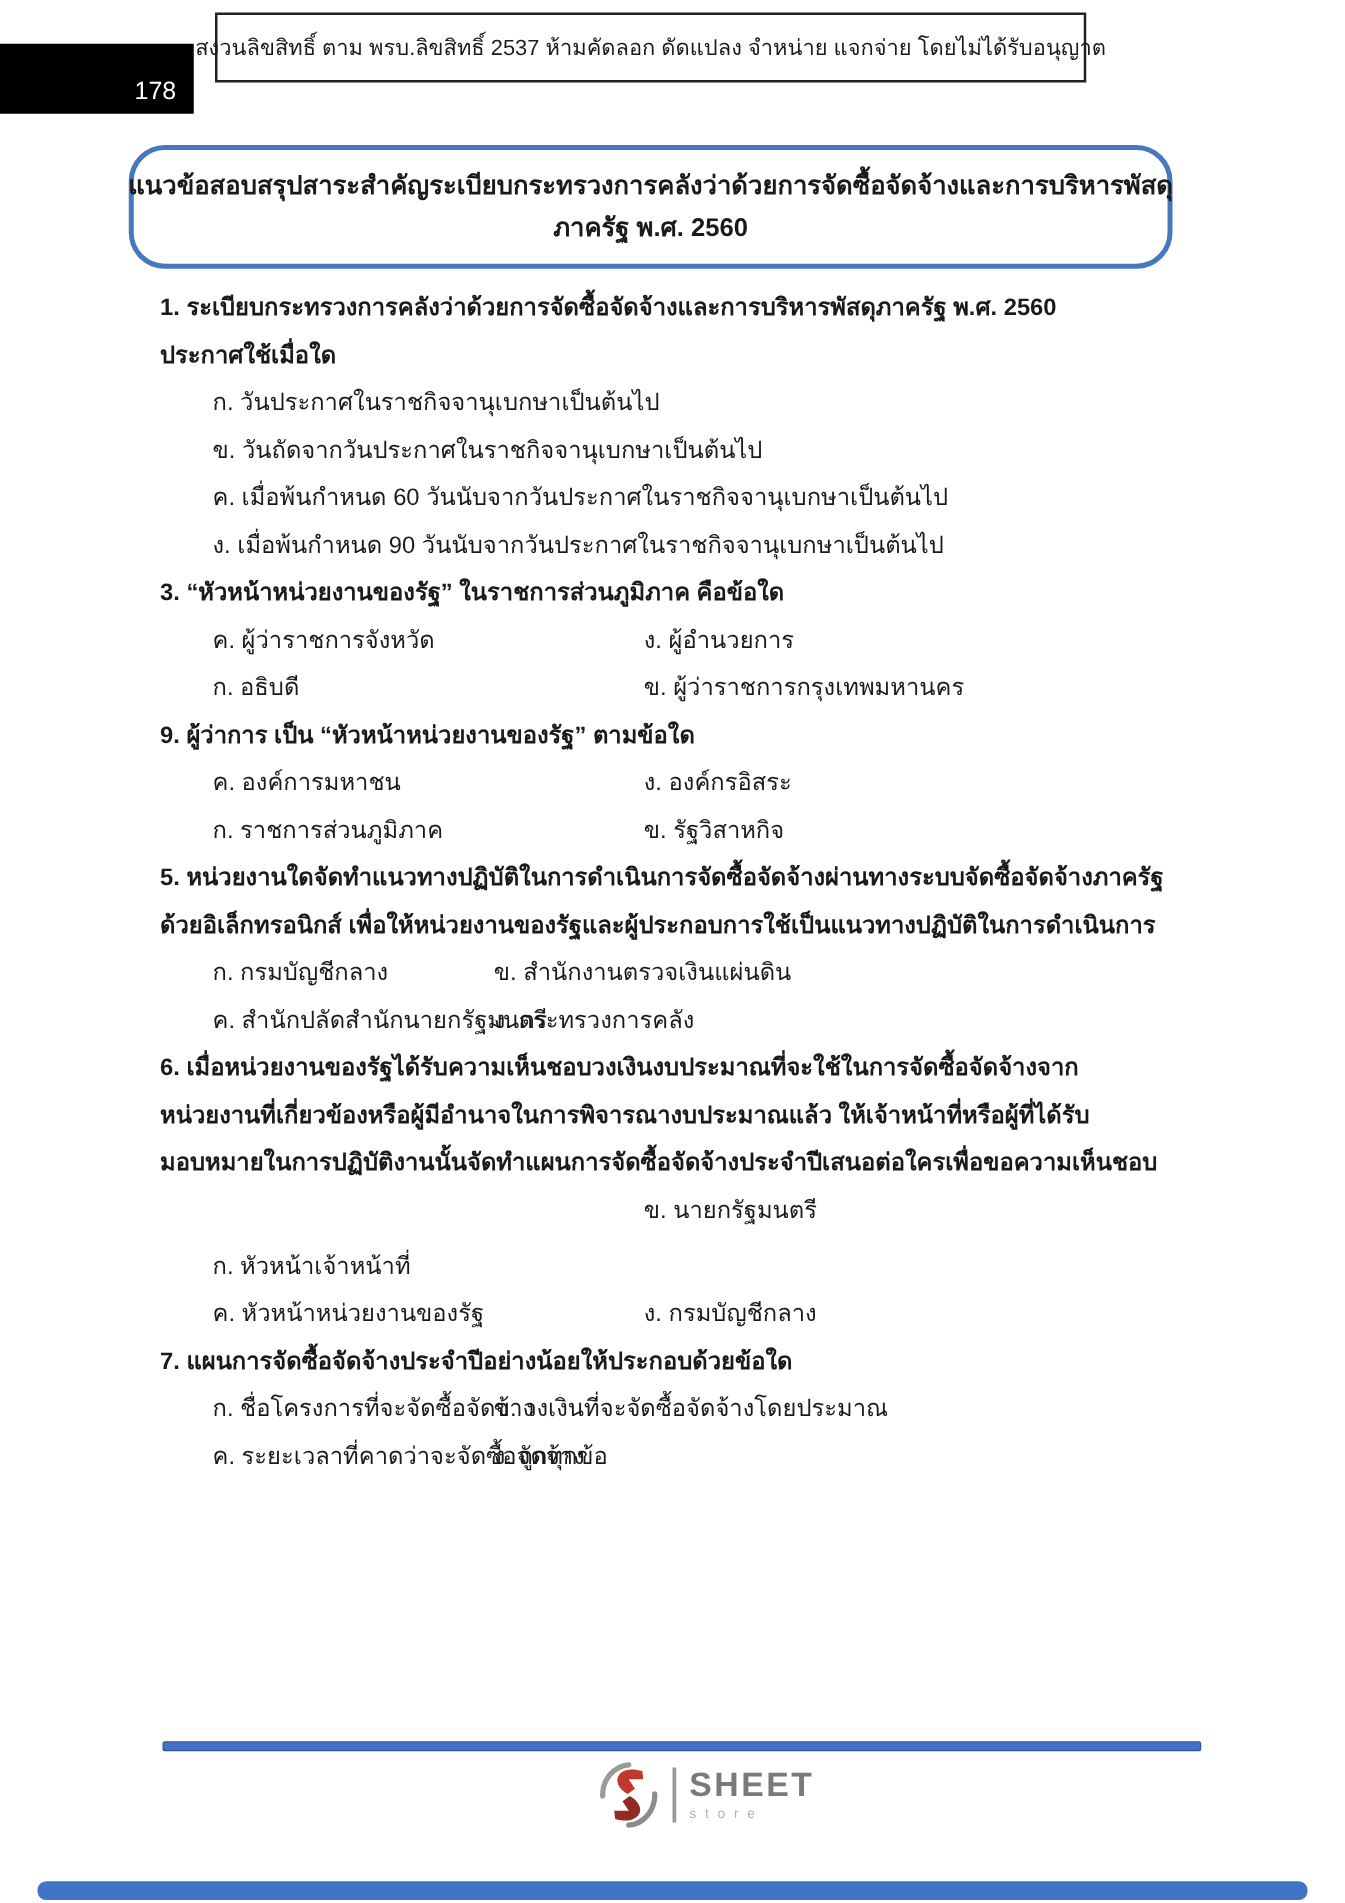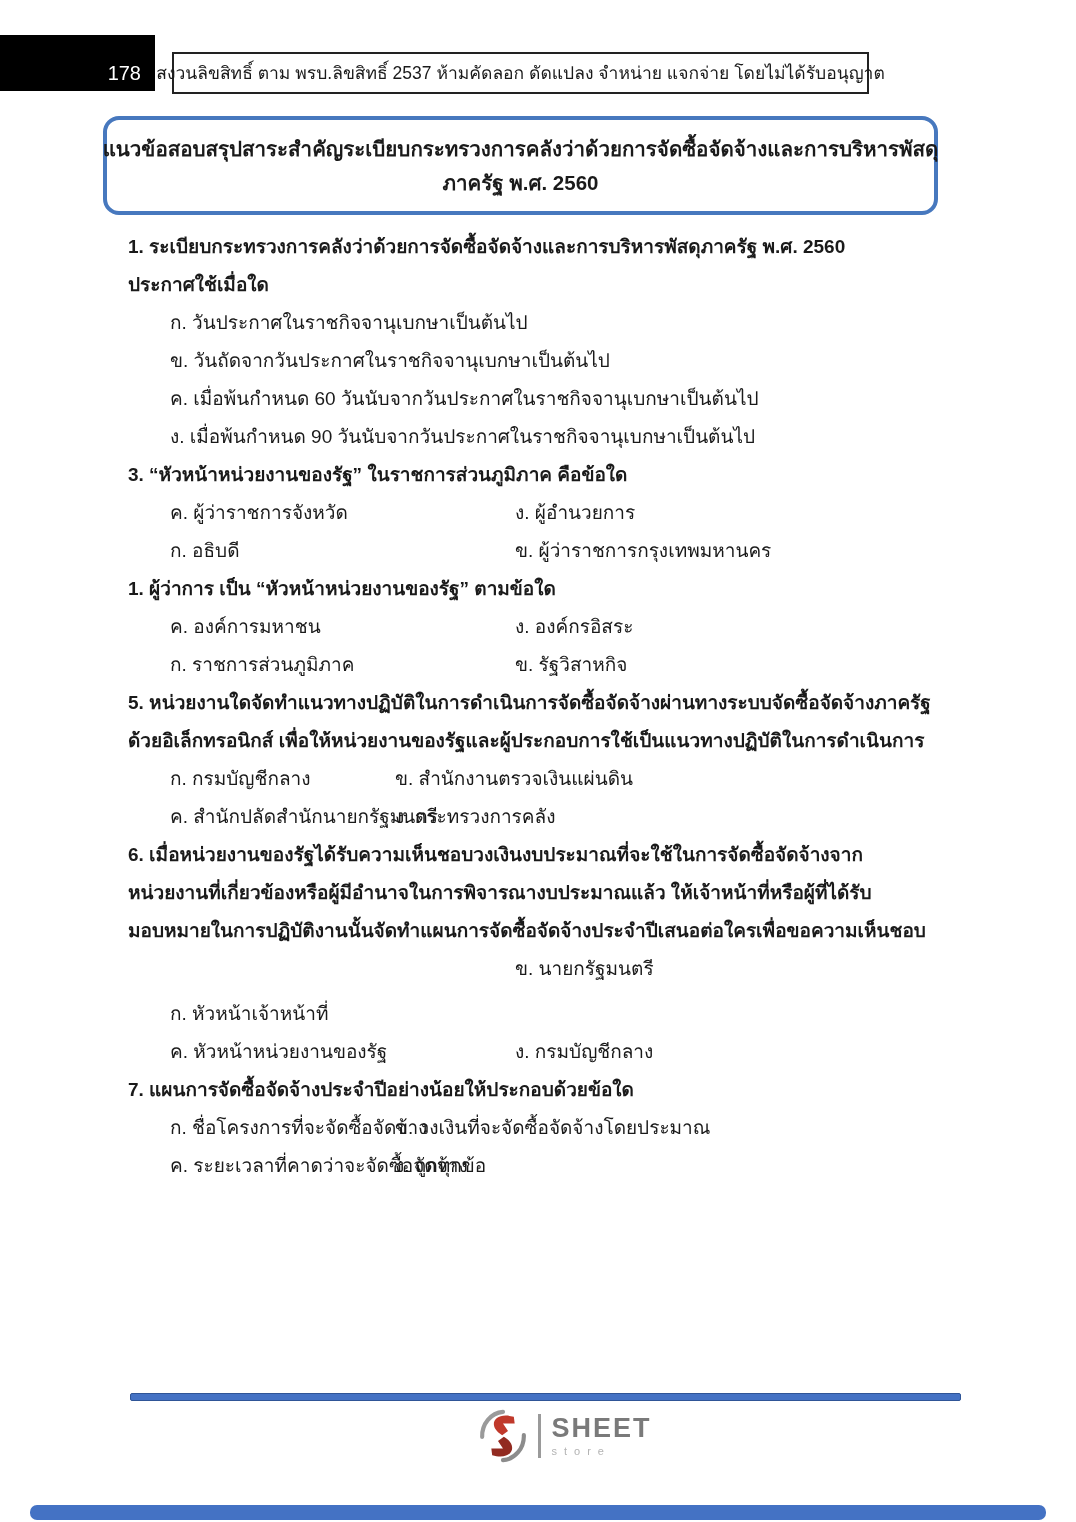--- a/index.html
+++ b/index.html
@@ -8,29 +8,29 @@
     font-family:"Liberation Sans","DejaVu Sans",sans-serif;
     color:#1a1a1a;overflow:hidden;
   }
   
   .page-num-box{
     position:absolute;left:0;top:35px;width:155px;height:56px;background:#000;
     display:flex;justify-content:flex-end;align-items:flex-end;
     padding:0 14px 6px 0;box-sizing:border-box;color:#fff;font-size:20px;
   }
   .copyright-box{
-    position:absolute;left:172px;top:10px;width:697px;height:42px;
+    position:absolute;left:172px;top:10px;width:697px;height:56px;
     border:2px solid #222;box-sizing:border-box;
     display:flex;align-items:center;justify-content:center;
-    font-size:17.5px;white-space:nowrap;margin-top:42px;
+    font-size:17.5px;white-space:nowrap;
   }
   
   .title-box{
     position:absolute;left:103px;top:116px;width:835px;height:99px;
-    border:4px solid #4778be;border-radius:16px;box-sizing:border-box;
+    border:4px solid #4778be;border-radius:29px;box-sizing:border-box;
     display:flex;flex-direction:column;align-items:center;justify-content:center;
     font-weight:bold;font-size:20.5px;
   }
   .title-box .t-line{line-height:34px;white-space:nowrap;}
   
   .content{
     position:absolute;left:128px;top:228px;width:822px;font-size:19px;
   }
   .q-line{font-weight:bold;line-height:38px;white-space:nowrap;}
   .opt-full{padding-left:42px;line-height:38px;white-space:nowrap;}
@@ -85,21 +85,21 @@
       <div class="opt-row">
         <span class="c1" style="width: 345px;">ค. ผู้ว่าราชการจังหวัด</span>
         <span class="c2">ง. ผู้อำนวยการ</span>
       </div>
       <div class="opt-row">
         <span class="c1" style="width: 345px;">ก. อธิบดี</span>
         <span class="c2">ข. ผู้ว่าราชการกรุงเทพมหานคร</span>
       </div>
     </div>
     <div>
-      <div class="q-line">1. ผู้ว่าการ เป็น “หัวหน้าหน่วยงานของรัฐ” ตามข้อใด</div>
+      <div class="q-line">9. ผู้ว่าการ เป็น “หัวหน้าหน่วยงานของรัฐ” ตามข้อใด</div>
       <div class="opt-row">
         <span class="c1" style="width: 345px;">ค. องค์การมหาชน</span>
         <span class="c2">ง. องค์กรอิสระ</span>
       </div>
       <div class="opt-row">
         <span class="c1" style="width: 345px;">ก. ราชการส่วนภูมิภาค</span>
         <span class="c2">ข. รัฐวิสาหกิจ</span>
       </div>
     </div>
     <div>

